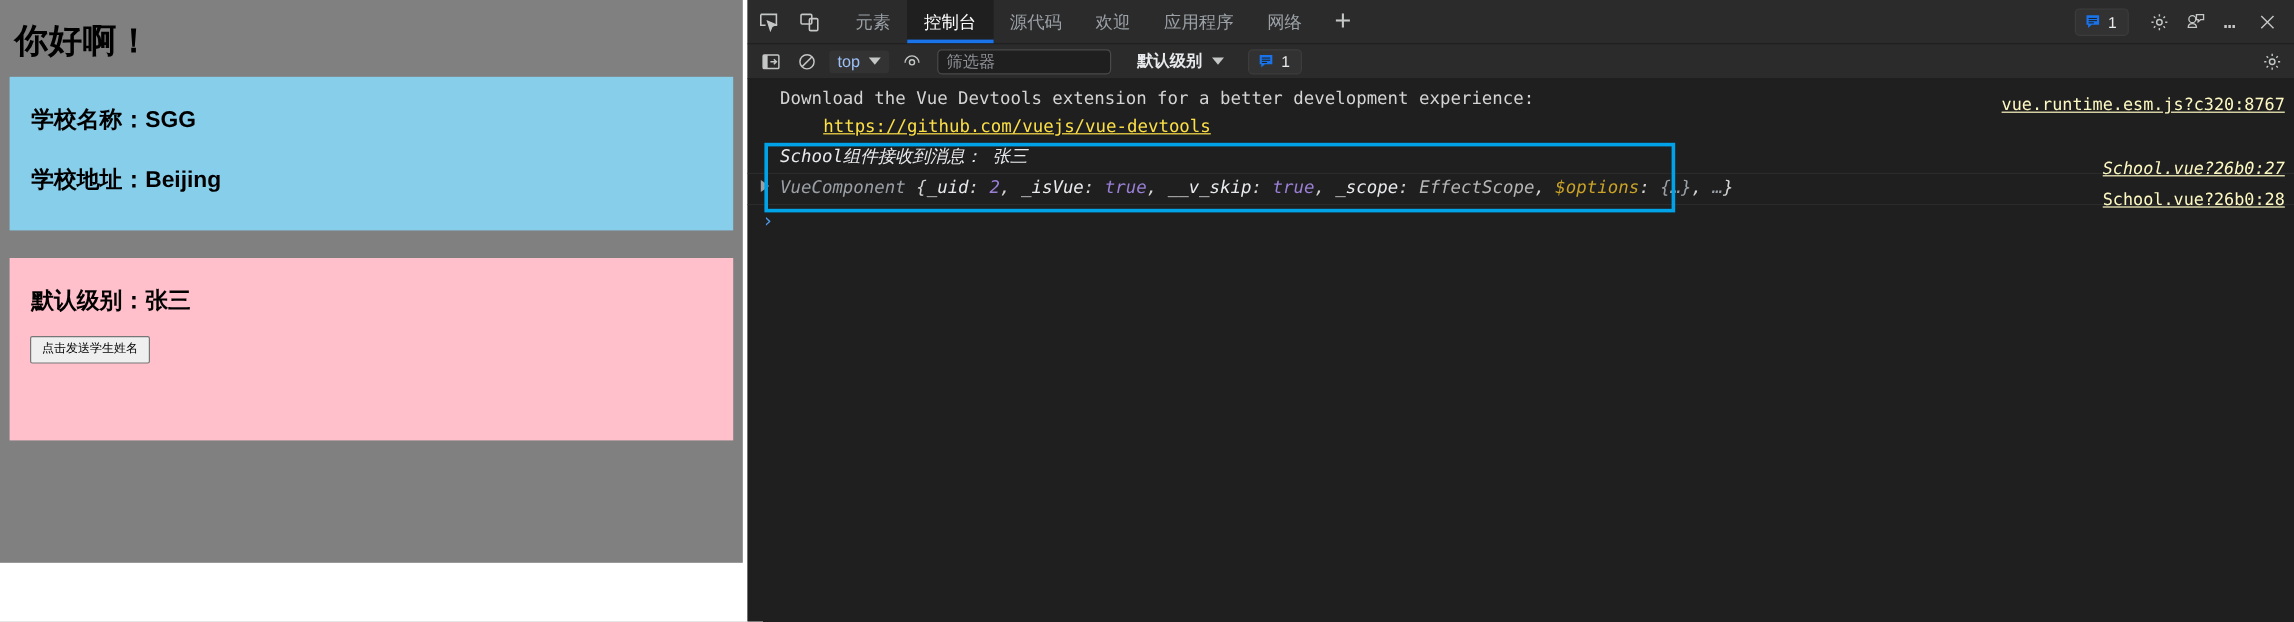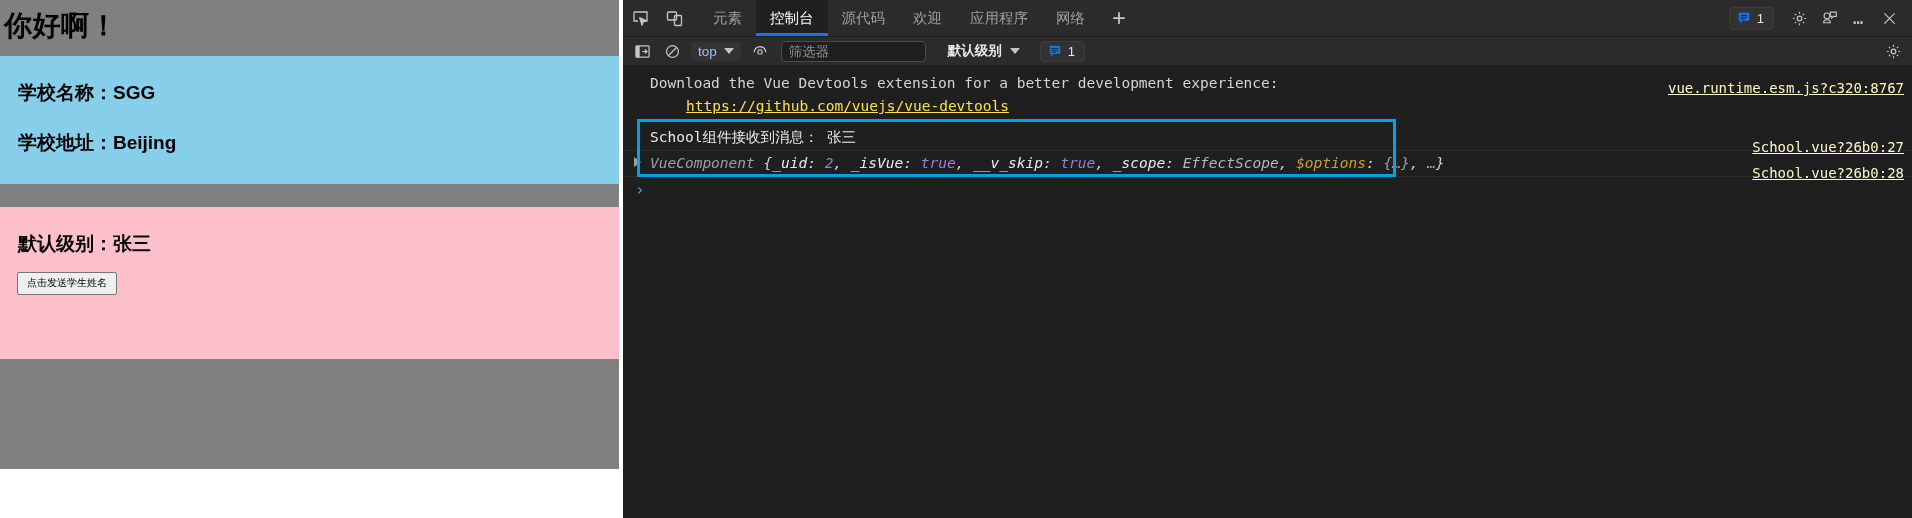--- a/index.html
+++ b/index.html
@@ -16,21 +16,21 @@
   .page-pane {
     position: absolute; left: 0; top: 0;
     width: 623px; height: 518px;
     background: #ffffff;
     overflow: hidden;
   }
   .app-root {
     position: absolute; left: 0; top: 0;
     width: 619px; height: 469px;
     background: #808080;
-    padding: 0;
+    padding: 8px;
   }
   .greeting {
     margin: 11px 0 14px 4px;
     font-size: 28px;
     font-weight: bold;
     color: #000000;
     line-height: 1.1;
     letter-spacing: 0.5px;
   }
   .card {
@@ -424,21 +424,21 @@
         <div class="c-text">Download the Vue Devtools extension for a better development experience:</div>
         <div class="c-src">vue.runtime.esm.js?c320:8767</div>
       </div>
       <div class="c-row" style="border-bottom:none;padding-top:0;">
         <div class="c-gutter"></div>
         <div class="c-text vue-link">https://github.com/vuejs/vue-devtools</div>
       </div>
 
       <div class="highlight-box"></div>
 
-      <div class="c-row log-row" style="margin-top:6px;">
+      <div class="c-row log-row" style="margin-top:0;font-style:italic;">
         <div class="c-gutter"></div>
         <div class="c-text">School组件接收到消息： 张三</div>
         <div class="c-src">School.vue?26b0:27</div>
       </div>
 
       <div class="c-row">
         <div class="c-gutter" style="padding-left:11px;">
           <span class="disclosure"></span>
         </div>
         <div class="c-text"><span class="tok-obj">VueComponent</span><span class="tok-brace"> </span><span class="tok-brace">{</span><span class="tok-key">_uid</span><span class="tok-brace">: </span><span class="tok-num">2</span><span class="tok-brace">, </span><span class="tok-key">_isVue</span><span class="tok-brace">: </span><span class="tok-bool">true</span><span class="tok-brace">, </span><span class="tok-key">__v_skip</span><span class="tok-brace">: </span><span class="tok-bool">true</span><span class="tok-brace">, </span><span class="tok-key">_scope</span><span class="tok-brace">: </span><span class="tok-cls">EffectScope</span><span class="tok-brace">, </span><span class="tok-opt">$options</span><span class="tok-brace">: </span><span class="tok-dim">{…}</span><span class="tok-brace">, </span><span class="tok-dim">…</span><span class="tok-brace">}</span></div>

